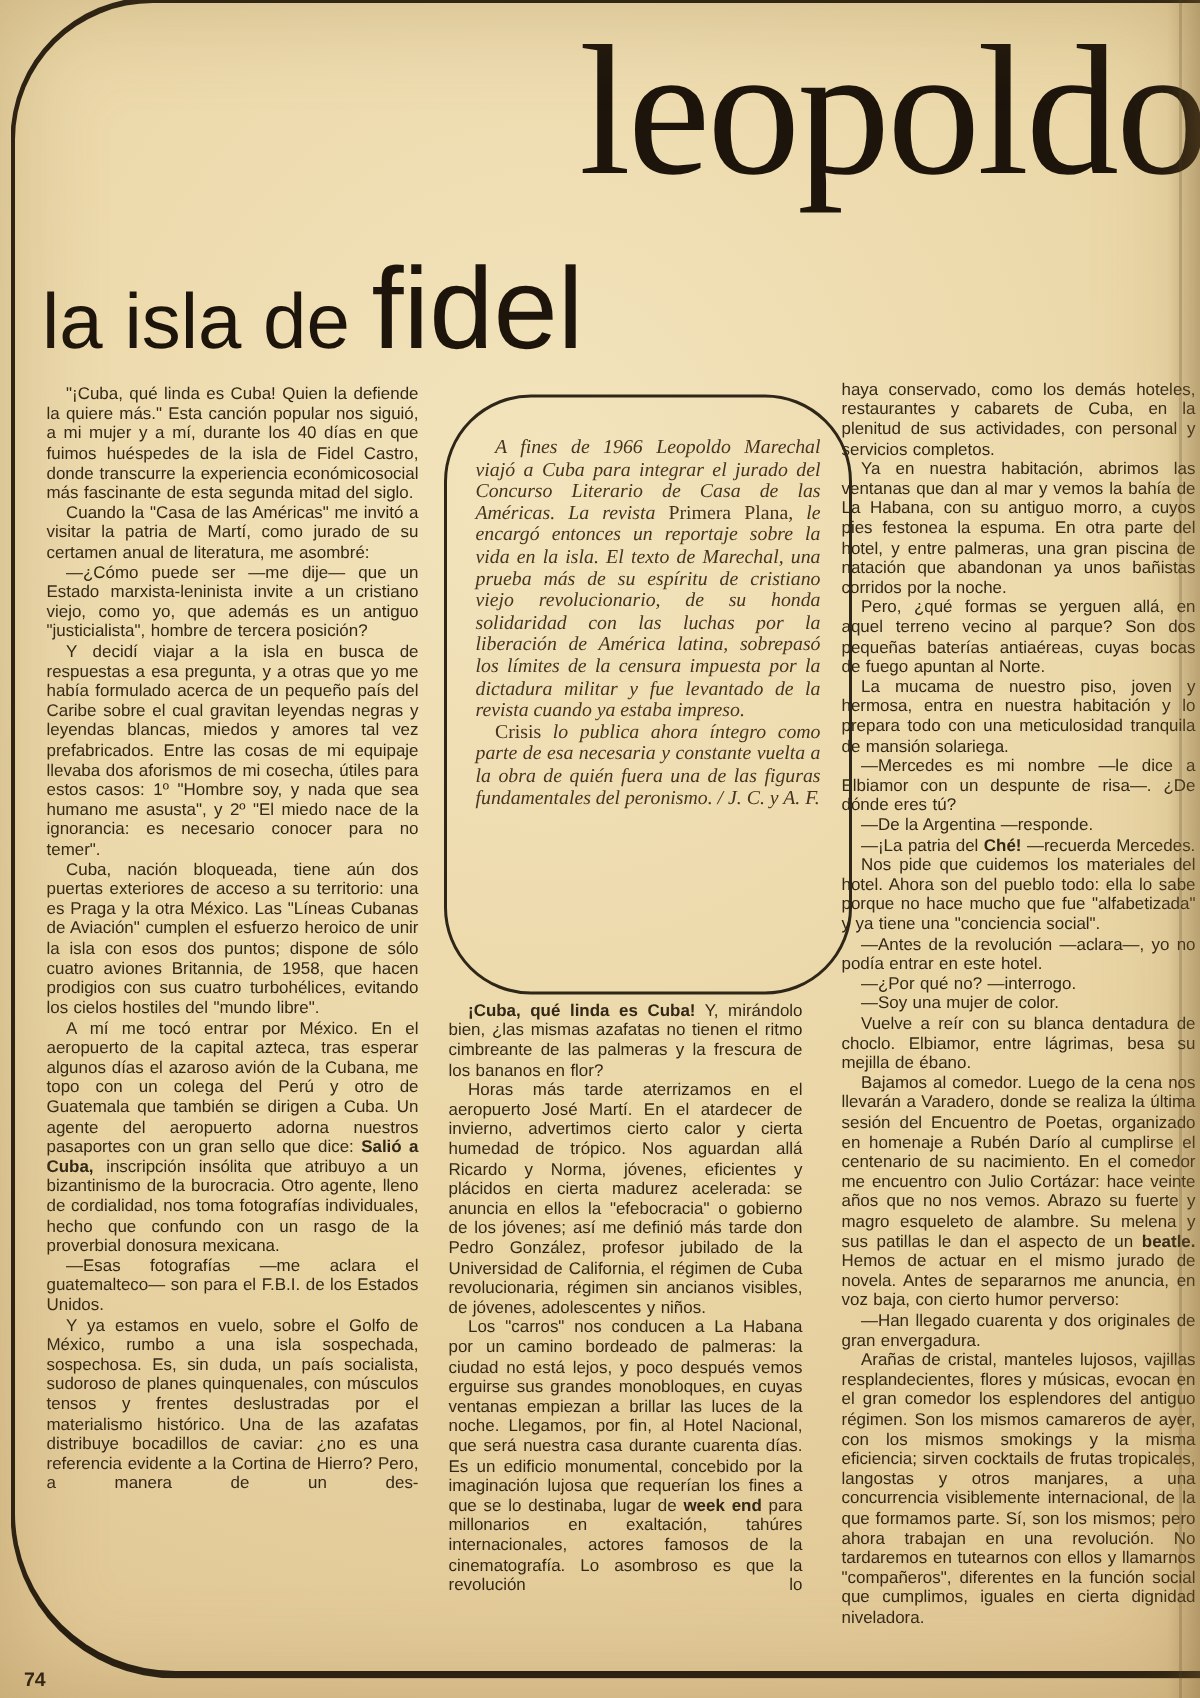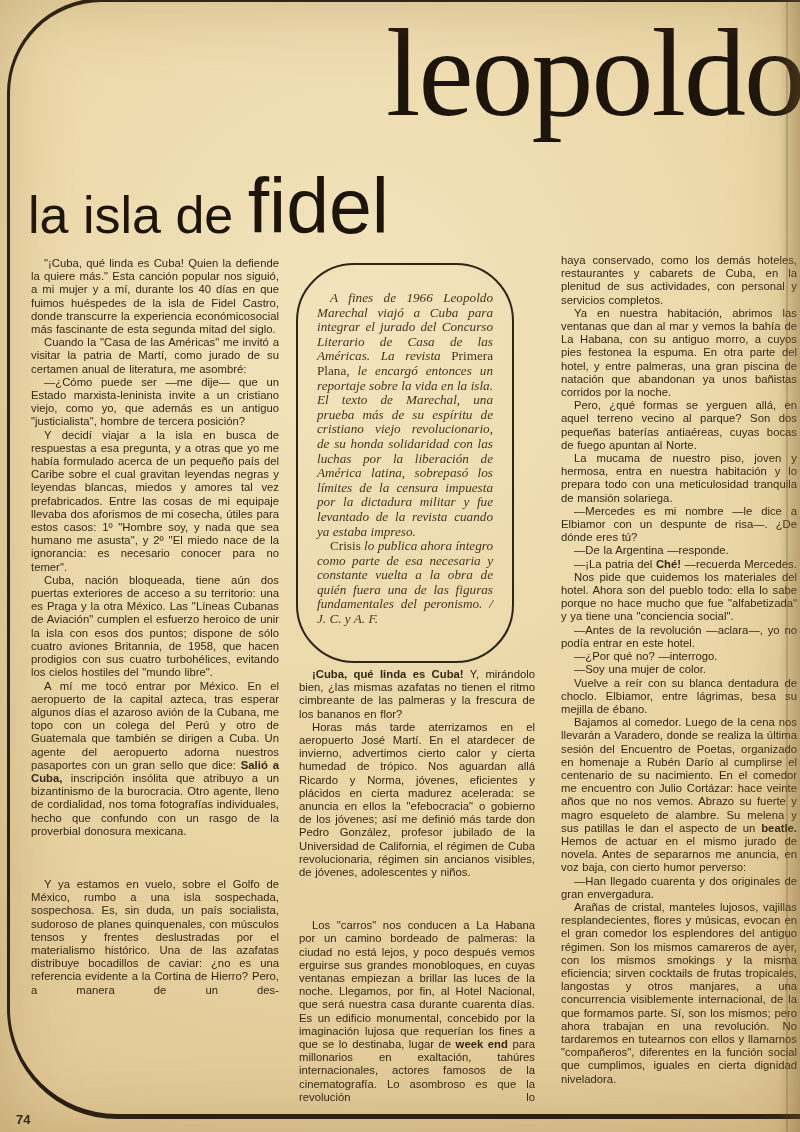--- a/index.html
+++ b/index.html
@@ -32,25 +32,25 @@
   .headline-sub .big{font-size:77px;}
   .col{
     position:absolute;font-size:11.3px;line-height:13.2px;text-align:justify;
     word-spacing:.5px;color:#33271708;color:#332817;
   }
   #col-left{left:31px;top:257px;width:248px;}
   #col-middle{left:299px;top:668px;width:236px;}
   #col-right{left:561px;top:254px;width:236px;}
   .para{margin:0;}
   .para.indent{text-indent:13px;}
-  .para.flush{text-align-last:justify;margin-top:40px;}
+  .para.flush{text-align-last:justify;}
   .bold{font-weight:bold;}
   .roman{font-style:normal;}
   .intro-box{
-    position:absolute;left:296px;top:263px;width:218px;height:400px;box-sizing:border-box;
+    position:absolute;left:296px;top:263px;width:272px;height:400px;box-sizing:border-box;
     border:2px solid #2e2718;border-radius:58px;padding:26px 19px;overflow:hidden;
     font-family:"Liberation Serif","DejaVu Serif",serif;font-style:italic;
     font-size:13.2px;line-height:14.6px;text-align:justify;color:#45351f;
   }
   .intro-box .para{margin:0;}
   .page-number{
     position:absolute;left:16px;top:1112px;
     font-weight:bold;font-size:13px;color:#221a10;text-align:right;
   }
 </style>
@@ -66,20 +66,21 @@
     <span class="small">la isla de </span><span class="big">fidel</span>
   </div>
 
   <div class="col" id="col-left">
       <p class="para indent"><span>"¡Cuba, qué linda es Cuba! Quien la defiende la quiere más." Esta canción popular nos siguió, a mi mujer y a mí, durante los 40 días en que fuimos huéspedes de la isla de Fidel Castro, donde transcurre la experiencia económicosocial más fascinante de esta segunda mitad del siglo.</span></p>
       <p class="para indent"><span>Cuando la "Casa de las Américas" me invitó a visitar la patria de Martí, como jurado de su certamen anual de literatura, me asombré:</span></p>
       <p class="para indent"><span>—¿Cómo puede ser —me dije— que un Estado marxista-leninista invite a un cristiano viejo, como yo, que además es un antiguo "justicialista", hombre de tercera posición?</span></p>
       <p class="para indent"><span>Y decidí viajar a la isla en busca de respuestas a esa pregunta, y a otras que yo me había formulado acerca de un pequeño país del Caribe sobre el cual gravitan leyendas negras y leyendas blancas, miedos y amores tal vez prefabricados. Entre las cosas de mi equipaje llevaba dos aforismos de mi cosecha, útiles para estos casos: 1º "Hombre soy, y nada que sea humano me asusta", y 2º "El miedo nace de la ignorancia: es necesario conocer para no temer".</span></p>
       <p class="para indent"><span>Cuba, nación bloqueada, tiene aún dos puertas exteriores de acceso a su territorio: una es Praga y la otra México. Las "Líneas Cubanas de Aviación" cumplen el esfuerzo heroico de unir la isla con esos dos puntos; dispone de sólo cuatro aviones Britannia, de 1958, que hacen prodigios con sus cuatro turbohélices, evitando los cielos hostiles del "mundo libre".</span></p>
       <p class="para indent"><span>A mí me tocó entrar por México. En el aeropuerto de la capital azteca, tras esperar algunos días el azaroso avión de la Cubana, me topo con un colega del Perú y otro de Guatemala que también se dirigen a Cuba. Un agente del aeropuerto adorna nuestros pasaportes con un gran sello que dice: </span><span class="bold">Salió a Cuba,</span><span> inscripción insólita que atribuyo a un bizantinismo de la burocracia. Otro agente, lleno de cordialidad, nos toma fotografías individuales, hecho que confundo con un rasgo de la proverbial donosura mexicana.</span></p>
+      <p class="para indent"><span>—Esas fotografías —me aclara el guatemalteco— son para el F.B.I. de los Estados Unidos.</span></p>
       <p class="para indent flush"><span>Y ya estamos en vuelo, sobre el Golfo de México, rumbo a una isla sospechada, sospechosa. Es, sin duda, un país socialista, sudoroso de planes quinquenales, con músculos tensos y frentes deslustradas por el materialismo histórico. Una de las azafatas distribuye bocadillos de caviar: ¿no es una referencia evidente a la Cortina de Hierro? Pero, a manera de un des-</span></p>
     </div>
 
   <div class="intro-box">
       <p class="para indent"><span>A fines de 1966 Leopoldo Marechal viajó a Cuba para integrar el jurado del Concurso Literario de Casa de las Américas. La revista </span><span class="roman">Primera Plana</span><span>, le encargó entonces un reportaje sobre la vida en la isla. El texto de Marechal, una prueba más de su espíritu de cristiano viejo revolucionario, de su honda solidaridad con las luchas por la liberación de América latina, sobrepasó los límites de la censura impuesta por la dictadura militar y fue levantado de la revista cuando ya estaba impreso.</span></p>
       <p class="para indent"><span class="roman">Crisis</span><span> lo publica ahora íntegro como parte de esa necesaria y constante vuelta a la obra de quién fuera una de las figuras fundamentales del peronismo. / J. C. y A. F.</span></p>
     </div>
 
   <div class="col" id="col-middle">
       <p class="para indent"><span class="bold">¡Cuba, qué linda es Cuba!</span><span> Y, mirándolo bien, ¿las mismas azafatas no tienen el ritmo cimbreante de las palmeras y la frescura de los bananos en flor?</span></p>

